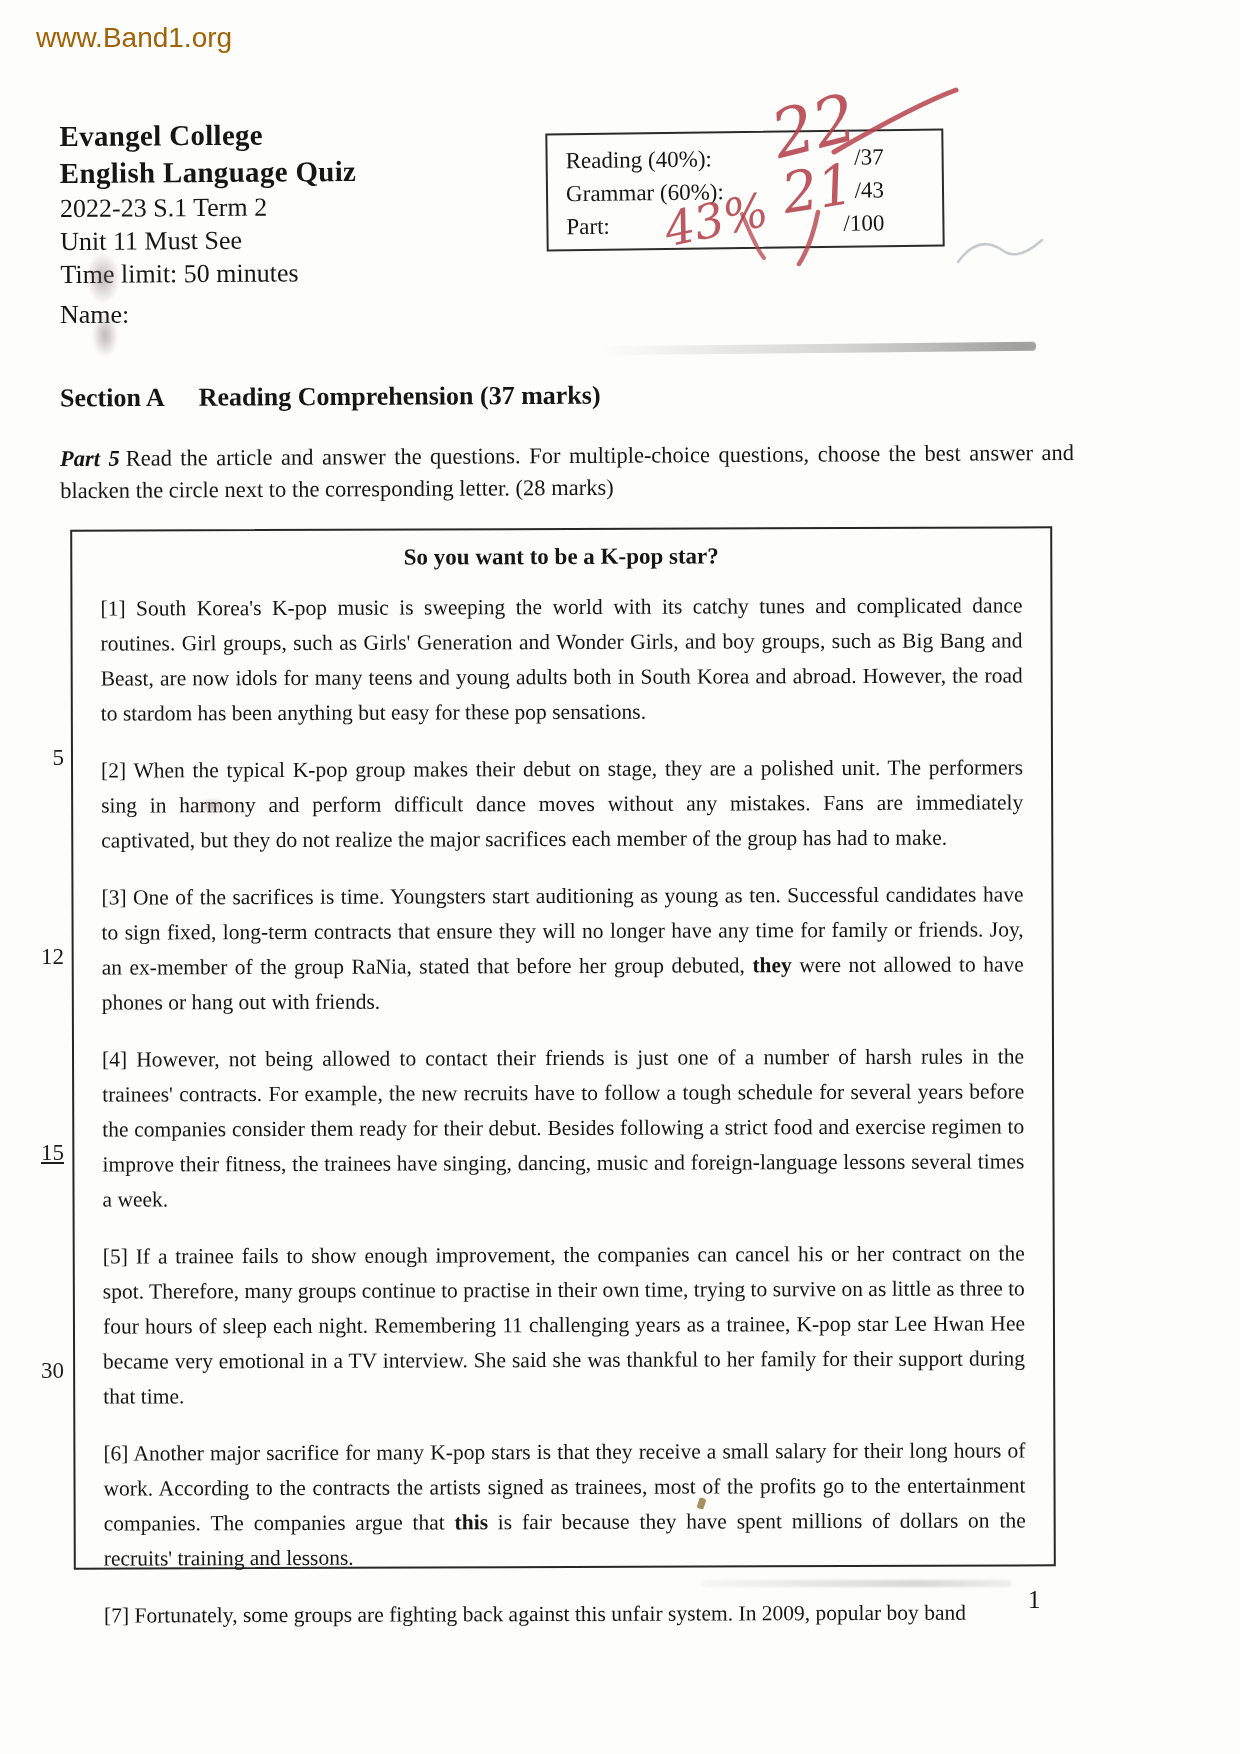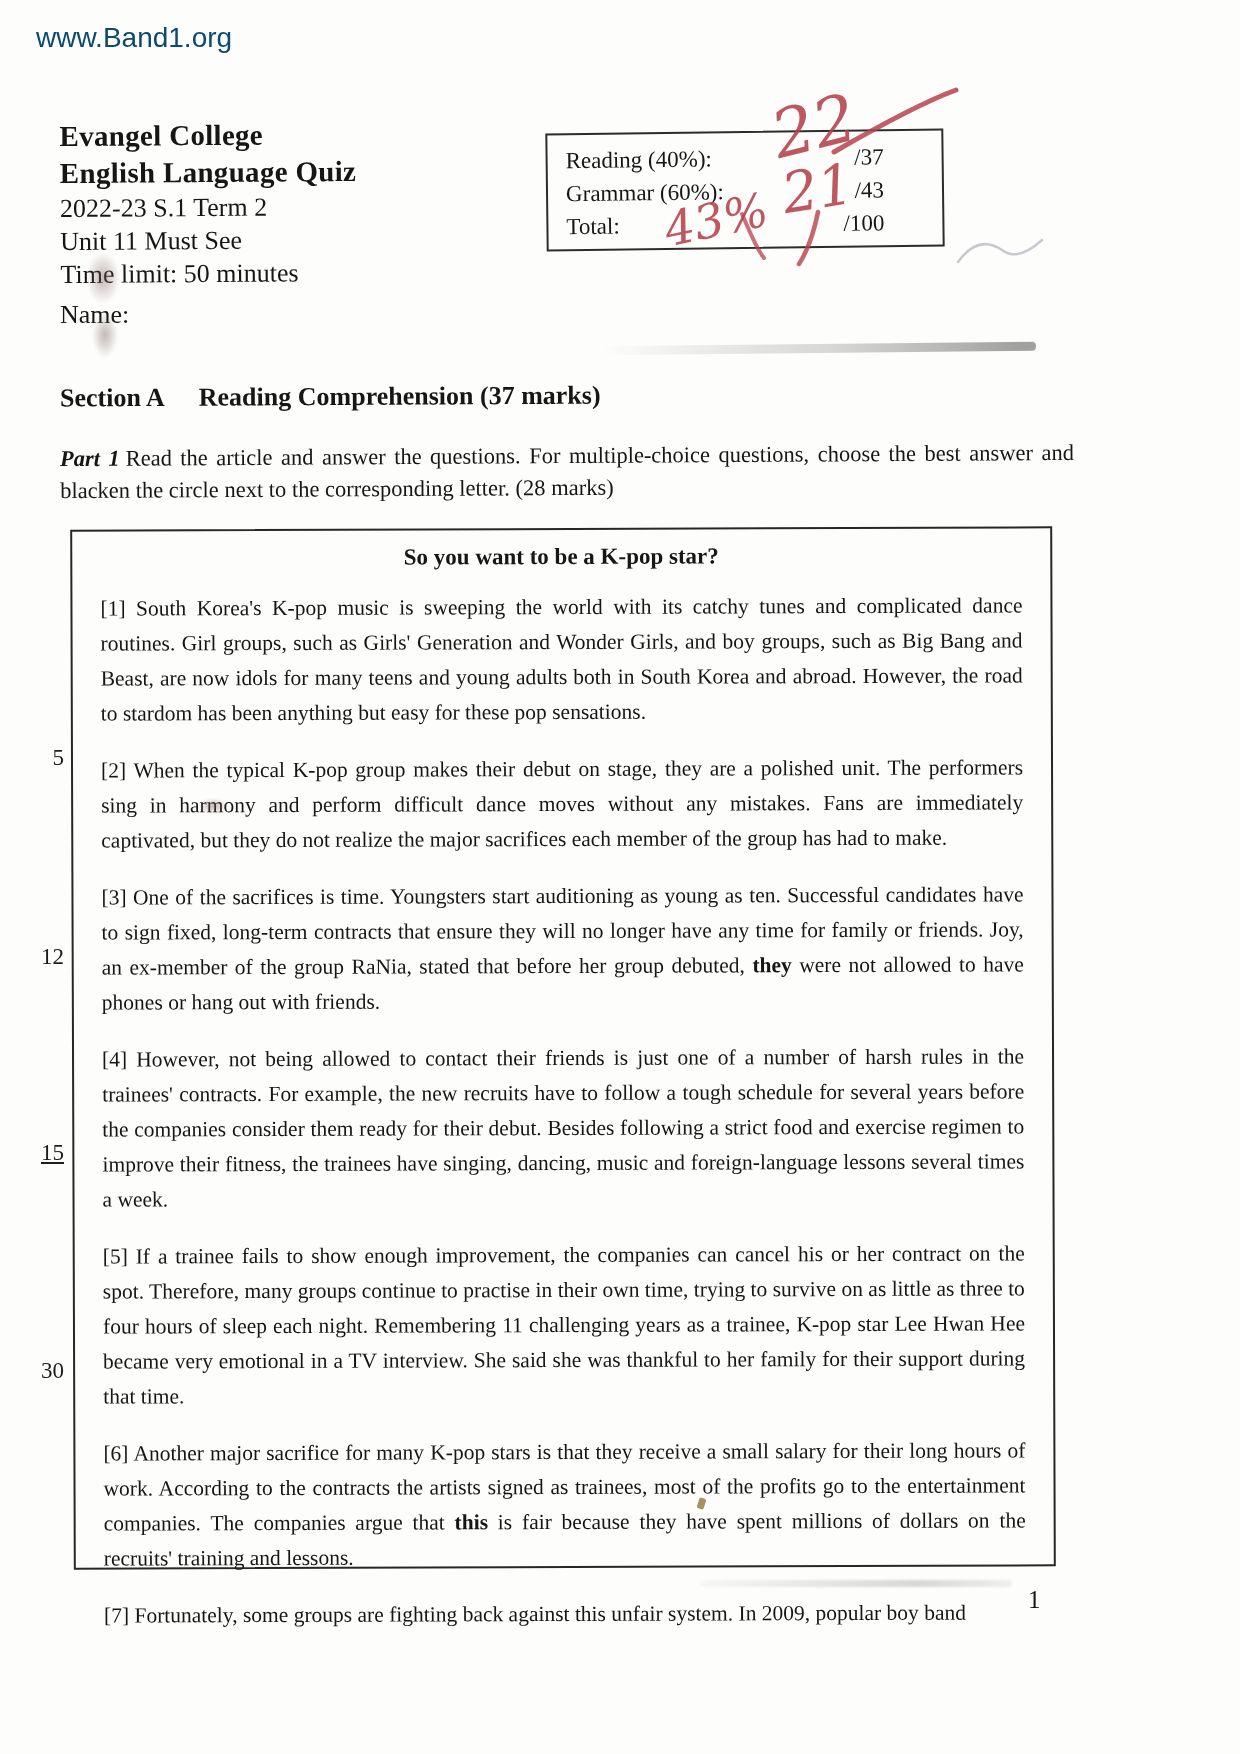--- a/index.html
+++ b/index.html
@@ -3,21 +3,21 @@
 <meta charset="utf-8">
 <style>
   html,body { margin:0; padding:0; background:#ffffff; }
   .page {
     position:relative; width:1240px; height:1754px;
     background:#fdfdfb; overflow:hidden;
     font-family:"Liberation Serif", serif; color:#161616;
   }
   .watermark {
     position:absolute; left:36px; top:22px;
-    font-family:"Liberation Sans", sans-serif; font-size:28px; color:#0c4a6e;
+    font-family:"Liberation Sans", sans-serif; font-size:28px; color:#a16207;
   }
   .header { position:absolute; left:60px; top:118px; transform:rotate(-0.4deg); line-height:1.2; }
   .header .school { font-size:29px; font-weight:bold; letter-spacing:0.3px; }
   .header .quiz   { font-size:29px; font-weight:bold; letter-spacing:0.3px; margin-top:2px; }
   .header .meta   { font-size:26px; margin-top:2px; }
 
   .scorebox {
     position:absolute; left:546px; top:131px; width:398px; height:118px;
     border:2px solid #2c2c2c; transform:rotate(-0.7deg);
     padding:9px 0 0 18px; box-sizing:border-box;
@@ -106,21 +106,21 @@
   <div class="scorebox">
     <div class="score-row">
       <span>Reading (40%):</span>
       <span class="score-max">/37</span>
     </div>
     <div class="score-row">
       <span>Grammar (60%):</span>
       <span class="score-max">/43</span>
     </div>
     <div class="score-row">
-      <span>Total:</span>
+      <span>Part:</span>
       <span class="score-max">/100</span>
     </div>
   </div>
 
   <div class="hw hw-reading">22</div>
   <div class="hw hw-grammar">21</div>
   <div class="hw hw-total">43%</div>
 
   <svg class="redpen" width="1240" height="400" viewBox="0 0 1240 400">
     <path d="M834,152 C872,130 918,104 956,90" stroke="#b6424b" stroke-width="5" fill="none" stroke-linecap="round" opacity="0.85"></path>
@@ -129,21 +129,21 @@
   </svg>
 
   <div class="name-line">Name:</div>
 
   <div class="section-heading">
     <span class="sh-part">Section A</span><span>Reading Comprehension</span>
     <span>(37 marks)</span>
   </div>
 
   <div class="part1">
-    <span class="p1-label">Part 1</span><span>Read the article and answer the questions. For multiple-choice questions, choose the best answer and blacken the circle next to the corresponding letter. (28 marks)</span>
+    <span class="p1-label">Part 5</span><span>Read the article and answer the questions. For multiple-choice questions, choose the best answer and blacken the circle next to the corresponding letter. (28 marks)</span>
   </div>
 
   <div class="article-box">
     <div class="article-title">So you want to be a K-pop star?</div>
     <p class="first">[1] South Korea's K-pop music is sweeping the world with its catchy tunes and complicated dance routines. Girl groups, such as Girls' Generation and Wonder Girls, and boy groups, such as Big Bang and Beast, are now idols for many teens and young adults both in South Korea and abroad. However, the road to stardom has been anything but easy for these pop sensations.</p>
     <p>[2] When the typical K-pop group makes their debut on stage, they are a polished unit. The performers sing in harmony and perform difficult dance moves without any mistakes. Fans are immediately captivated, but they do not realize the major sacrifices each member of the group has had to make.</p>
     <p><span>[3] One of the sacrifices is time. Youngsters start auditioning as young as ten. Successful candidates have to sign fixed, long-term contracts that ensure they will no longer have any time for family or friends. Joy, an ex-member of the group RaNia, stated that before her group debuted, </span><span class="u">they</span><span> were not allowed to have phones or hang out with friends.</span></p>
     <p>[4] However, not being allowed to contact their friends is just one of a number of harsh rules in the trainees' contracts. For example, the new recruits have to follow a tough schedule for several years before the companies consider them ready for their debut. Besides following a strict food and exercise regimen to improve their fitness, the trainees have singing, dancing, music and foreign-language lessons several times a week.</p>
     <p>[5] If a trainee fails to show enough improvement, the companies can cancel his or her contract on the spot. Therefore, many groups continue to practise in their own time, trying to survive on as little as three to four hours of sleep each night. Remembering 11 challenging years as a trainee, K-pop star Lee Hwan Hee became very emotional in a TV interview. She said she was thankful to her family for their support during that time.</p>
     <p><span>[6] Another major sacrifice for many K-pop stars is that they receive a small salary for their long hours of work. According to the contracts the artists signed as trainees, most of the profits go to the entertainment companies. The companies argue that </span><span class="u">this</span><span> is fair because they have spent millions of dollars on the recruits' training and lessons.</span></p>

